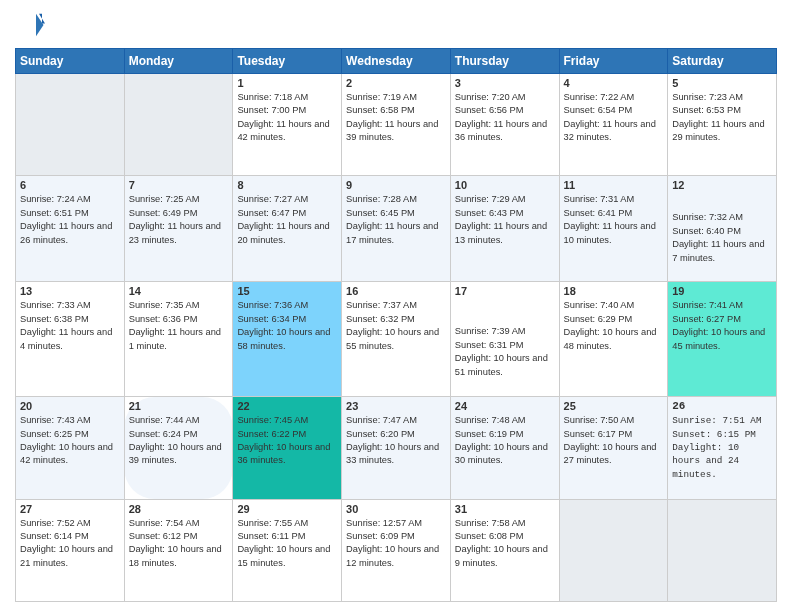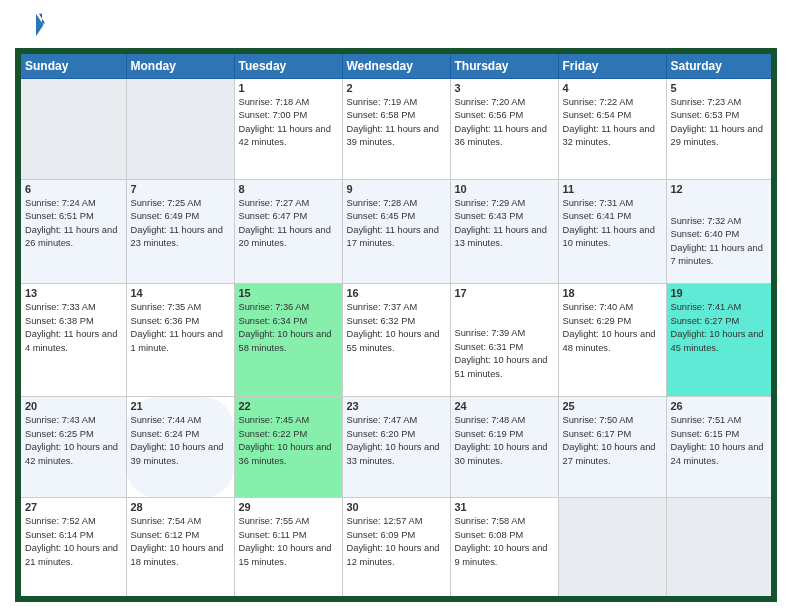--- a/index.html
+++ b/index.html
@@ -49,21 +49,21 @@
       font-weight: bold;
       color: #333;
       line-height: 1.1;
     }
     .subtitle {
       font-size: 14px;
       color: #555;
     }
     .calendar {
       flex: 1;
-      border: 6px solid #14532d;
+      border: 1px solid #14532d;
       border-collapse: collapse;
       width: 100%;
       table-layout: fixed;
     }
     .calendar th {
       background-color: #2e75b6;
       color: #fff;
       font-size: 12px;
       font-weight: bold;
       padding: 5px 4px;
@@ -216,21 +216,21 @@
             <div class="day-info" style="white-space: pre-line;">Sunrise: 7:33 AM
 Sunset: 6:38 PM
 Daylight: 11 hours and 4 minutes.</div>
           </td>
           <td style="background-color: rgb(255, 255, 255);">
             <span class="day-num">14</span>
             <div class="day-info" style="white-space: pre-line;">Sunrise: 7:35 AM
 Sunset: 6:36 PM
 Daylight: 11 hours and 1 minute.</div>
           </td>
-          <td style="background-color: #86efac;">
+          <td style="background-color: #7dd3fc;">
             <span class="day-num">15</span>
             <div class="day-info" style="white-space: pre-line;">Sunrise: 7:36 AM
 Sunset: 6:34 PM
 Daylight: 10 hours and 58 minutes.</div>
           </td>
           <td style="background-color: rgb(255, 255, 255);">
             <span class="day-num">16</span>
             <div class="day-info" style="white-space: pre-line;">Sunrise: 7:37 AM
 Sunset: 6:32 PM
 Daylight: 10 hours and 55 minutes.</div>
@@ -260,21 +260,21 @@
             <div class="day-info" style="white-space: pre-line;">Sunrise: 7:43 AM
 Sunset: 6:25 PM
 Daylight: 10 hours and 42 minutes.</div>
           </td>
           <td style="background-color: rgb(240, 245, 251); border-radius: 31px;">
             <span class="day-num">21</span>
             <div class="day-info" style="white-space: pre-line;">Sunrise: 7:44 AM
 Sunset: 6:24 PM
 Daylight: 10 hours and 39 minutes.</div>
           </td>
-          <td style="background-color: #86efac; margin-left: 25px;">
+          <td style="background-color: #14b8a6; margin-left: 25px;">
             <span class="day-num">22</span>
             <div class="day-info" style="white-space: pre-line;">Sunrise: 7:45 AM
 Sunset: 6:22 PM
 Daylight: 10 hours and 36 minutes.</div>
           </td>
           <td style="background-color: rgb(240, 245, 251);">
             <span class="day-num">23</span>
             <div class="day-info" style="white-space: pre-line;">Sunrise: 7:47 AM
 Sunset: 6:20 PM
 Daylight: 10 hours and 33 minutes.</div>
@@ -284,21 +284,21 @@
             <div class="day-info" style="white-space: pre-line;">Sunrise: 7:48 AM
 Sunset: 6:19 PM
 Daylight: 10 hours and 30 minutes.</div>
           </td>
           <td style="background-color: rgb(240, 245, 251);">
             <span class="day-num">25</span>
             <div class="day-info" style="white-space: pre-line;">Sunrise: 7:50 AM
 Sunset: 6:17 PM
 Daylight: 10 hours and 27 minutes.</div>
           </td>
-          <td style="background-color: rgb(240, 245, 251);">
+          <td style="background-color: rgb(240, 245, 251); font-family: Liberation Mono, monospace;">
             <span class="day-num">26</span>
             <div class="day-info" style="white-space: pre-line;">Sunrise: 7:51 AM
 Sunset: 6:15 PM
 Daylight: 10 hours and 24 minutes.</div>
           </td>
         </tr>
         <tr style="background-color: rgb(255, 255, 255);">
           <td style="background-color: rgb(255, 255, 255);">
             <span class="day-num">27</span>
             <div class="day-info" style="white-space: pre-line;">Sunrise: 7:52 AM

